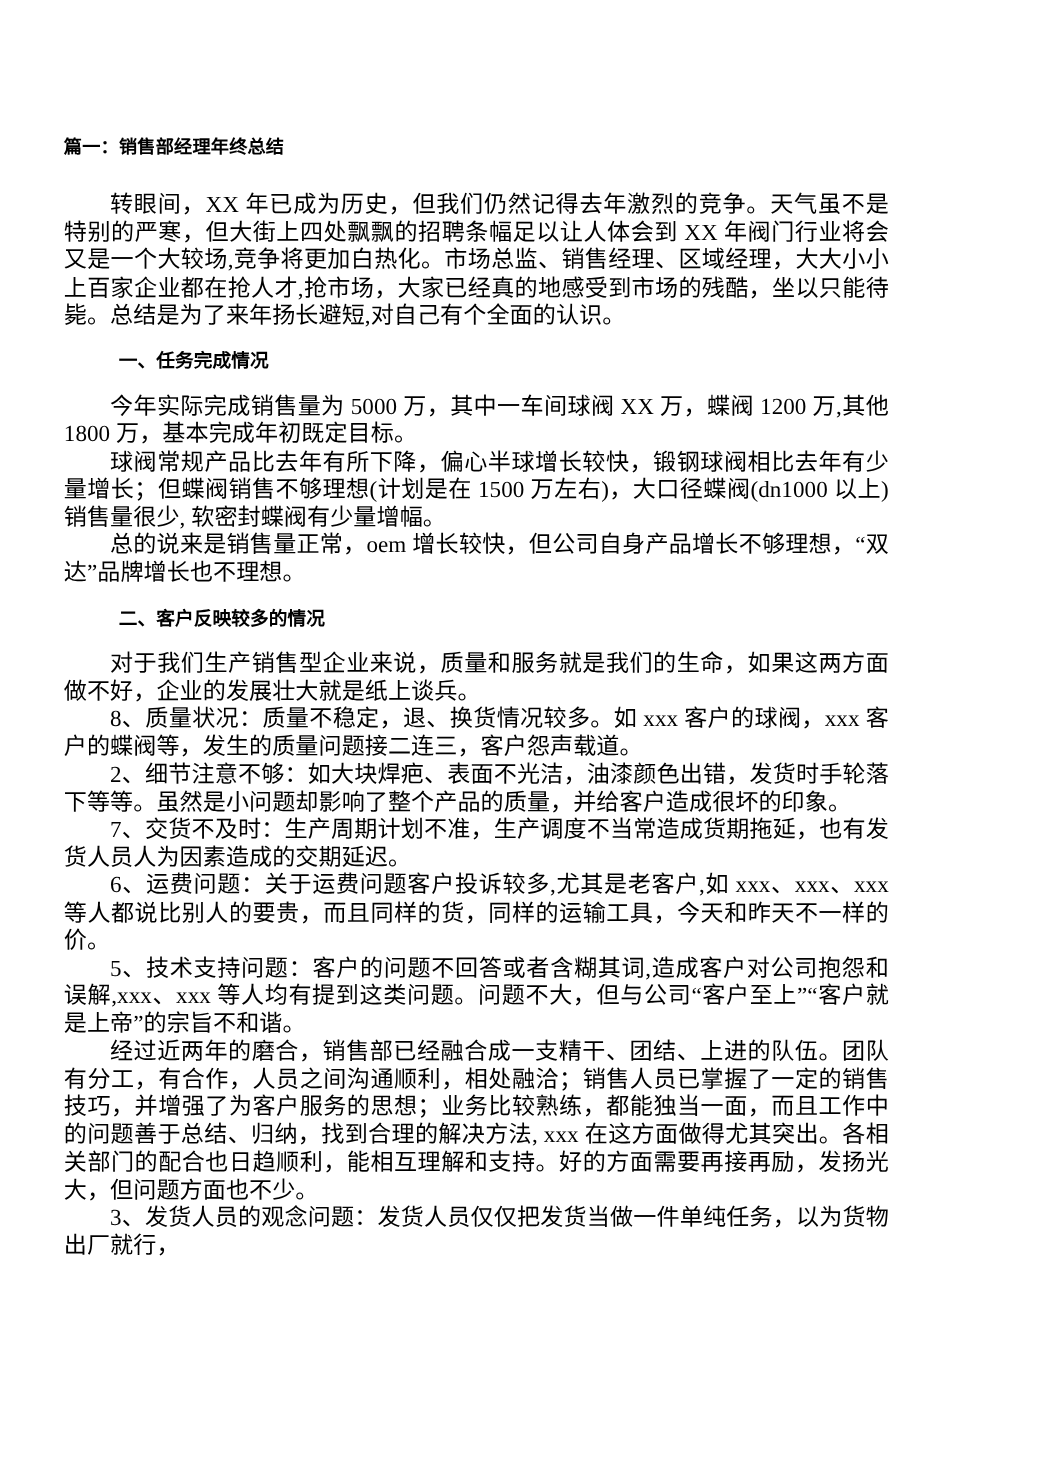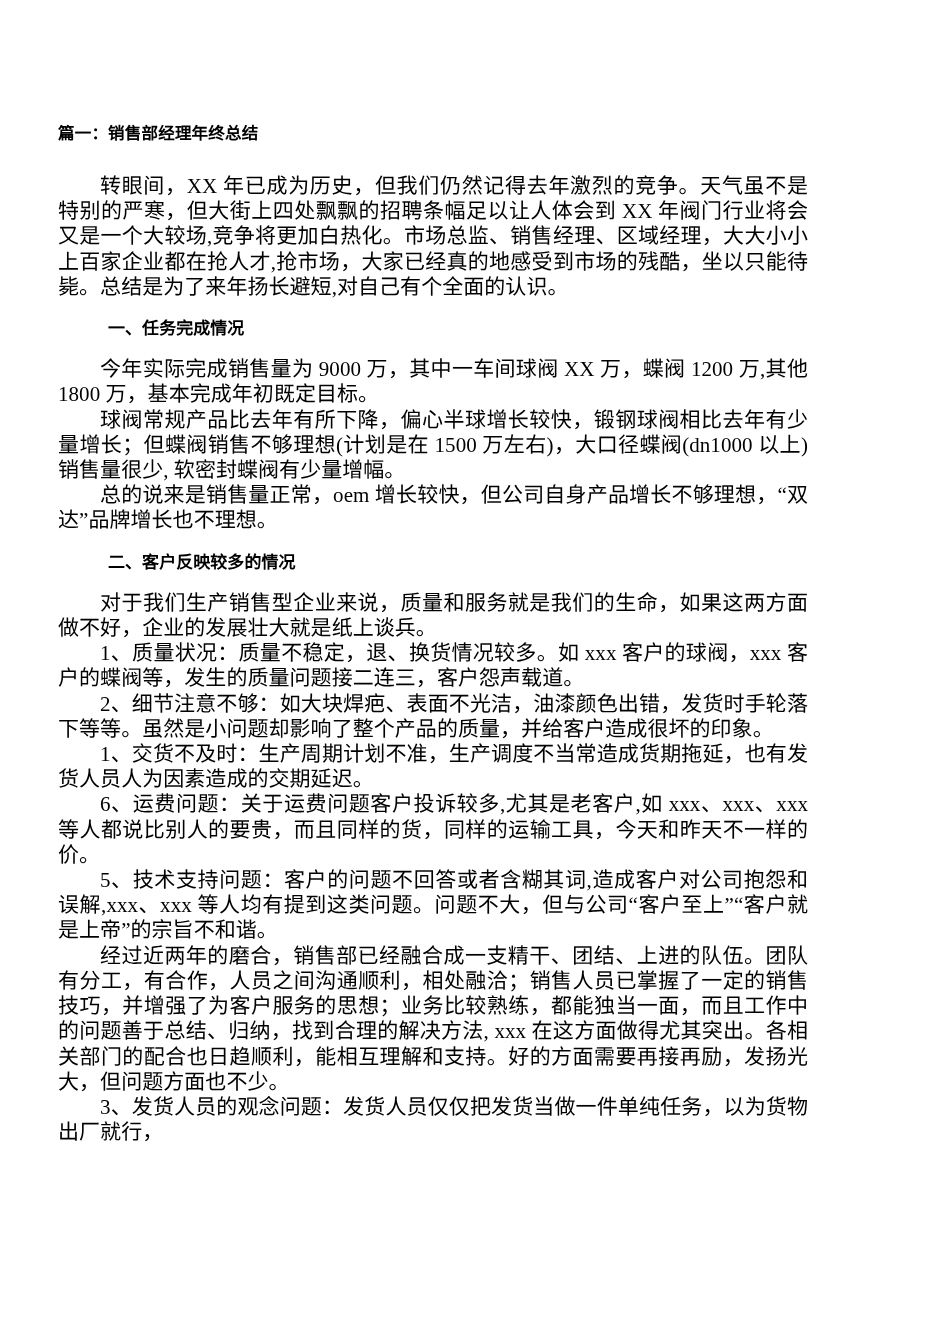--- a/index.html
+++ b/index.html
@@ -59,35 +59,35 @@
 
 <div class="page">
   <div class="doc-body">
 
     <div class="doc-title">篇一：销售部经理年终总结</div>
 
     <p class="para">转眼间，XX 年已成为历史，但我们仍然记得去年激烈的竞争。天气虽不是特别的严寒，但大街上四处飘飘的招聘条幅足以让人体会到 XX 年阀门行业将会又是一个大较场,竞争将更加白热化。市场总监、销售经理、区域经理，大大小小上百家企业都在抢人才,抢市场，大家已经真的地感受到市场的残酷，坐以只能待毙。总结是为了来年扬长避短,对自己有个全面的认识。</p>
 
     <p class="heading">一、任务完成情况</p>
 
-    <p class="para">今年实际完成销售量为 9000 万，其中一车间球阀 XX 万，蝶阀 1200 万,其他 1800 万，基本完成年初既定目标。</p>
+    <p class="para">今年实际完成销售量为 5000 万，其中一车间球阀 XX 万，蝶阀 1200 万,其他 1800 万，基本完成年初既定目标。</p>
 
     <p class="para">球阀常规产品比去年有所下降，偏心半球增长较快，锻钢球阀相比去年有少量增长；但蝶阀销售不够理想(计划是在 1500 万左右)，大口径蝶阀(dn1000 以上)销售量很少, 软密封蝶阀有少量增幅。</p>
 
     <p class="para">总的说来是销售量正常，oem 增长较快，但公司自身产品增长不够理想，“双达”品牌增长也不理想。</p>
 
     <p class="heading">二、客户反映较多的情况</p>
 
     <p class="para">对于我们生产销售型企业来说，质量和服务就是我们的生命，如果这两方面做不好，企业的发展壮大就是纸上谈兵。</p>
 
-    <p class="para">1、质量状况：质量不稳定，退、换货情况较多。如 xxx 客户的球阀，xxx 客户的蝶阀等，发生的质量问题接二连三，客户怨声载道。</p>
+    <p class="para">8、质量状况：质量不稳定，退、换货情况较多。如 xxx 客户的球阀，xxx 客户的蝶阀等，发生的质量问题接二连三，客户怨声载道。</p>
 
     <p class="para">2、细节注意不够：如大块焊疤、表面不光洁，油漆颜色出错，发货时手轮落下等等。虽然是小问题却影响了整个产品的质量，并给客户造成很坏的印象。</p>
 
-    <p class="para">1、交货不及时：生产周期计划不准，生产调度不当常造成货期拖延，也有发货人员人为因素造成的交期延迟。</p>
+    <p class="para">7、交货不及时：生产周期计划不准，生产调度不当常造成货期拖延，也有发货人员人为因素造成的交期延迟。</p>
 
     <p class="para">6、运费问题：关于运费问题客户投诉较多,尤其是老客户,如 xxx、xxx、xxx 等人都说比别人的要贵，而且同样的货，同样的运输工具，今天和昨天不一样的价。</p>
 
     <p class="para">5、技术支持问题：客户的问题不回答或者含糊其词,造成客户对公司抱怨和误解,xxx、xxx 等人均有提到这类问题。问题不大，但与公司“客户至上”“客户就是上帝”的宗旨不和谐。</p>
 
 
 
     <p class="para">经过近两年的磨合，销售部已经融合成一支精干、团结、上进的队伍。团队有分工，有合作，人员之间沟通顺利，相处融洽；销售人员已掌握了一定的销售技巧，并增强了为客户服务的思想；业务比较熟练，都能独当一面，而且工作中的问题善于总结、归纳，找到合理的解决方法, xxx 在这方面做得尤其突出。各相关部门的配合也日趋顺利，能相互理解和支持。好的方面需要再接再励，发扬光大，但问题方面也不少。</p>
 
 

